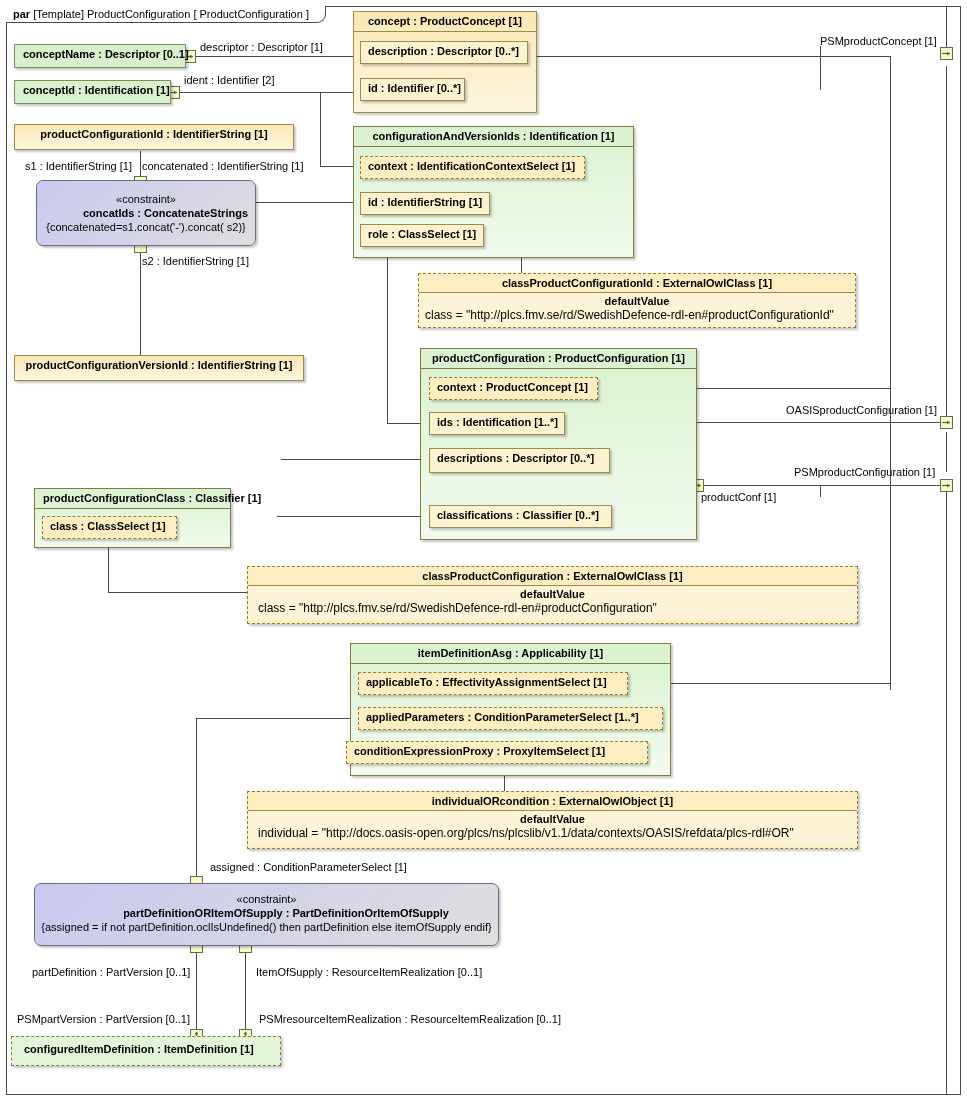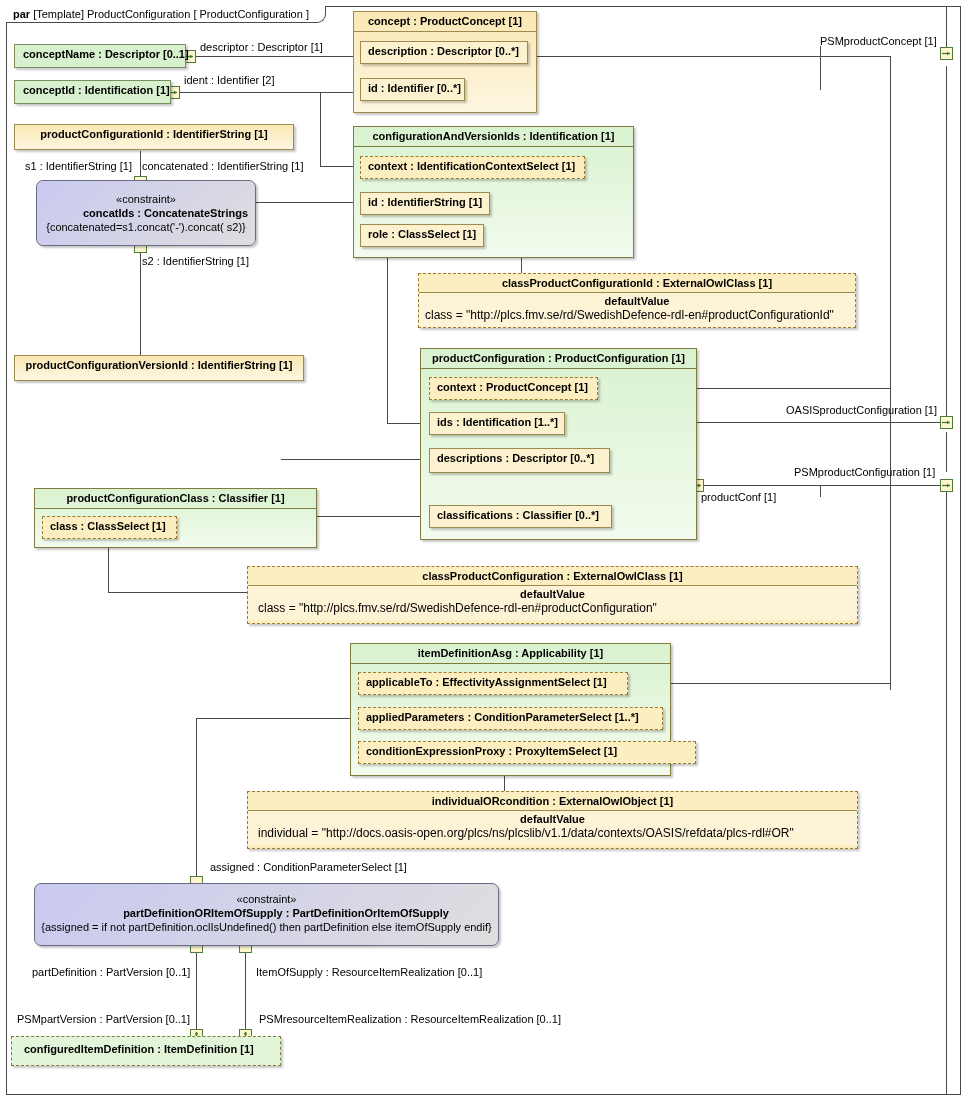--- a/index.html
+++ b/index.html
@@ -204,21 +204,21 @@
 
   <div class="box yellow-grad" style="left:14px;top:124px;width:280px;height:26px;">
     <div class="hdr">productConfigurationId : IdentifierString [1]</div>
   </div>
 
   <div class="box yellow-grad" style="left:14px;top:355px;width:290px;height:26px;">
     <div class="hdr">productConfigurationVersionId : IdentifierString [1]</div>
   </div>
 
 
-  <div class="box green-grad" style="left:34px;top:488px;width:283px;height:60px;">
+  <div class="box green-grad" style="left:34px;top:488px;width:197px;height:60px;">
     <div class="hdr" style="border-bottom:1px solid #7f7b41;">productConfigurationClass : Classifier [1]</div>
   </div>
   <div class="inner dashed-y" style="left:42px;top:516px;width:135px;height:23px;"><span>class : ClassSelect [1]</span></div>
 
   <div class="box yellow-grad" style="left:353px;top:11px;width:184px;height:102px;">
     <div class="hdr" style="border-bottom:1px solid #9d8b4e;">concept : ProductConcept [1]</div>
   </div>
   <div class="inner yellow-l" style="left:360px;top:41px;width:168px;height:23px;"><span>description : Descriptor [0..*]</span></div>
   <div class="inner yellow-l" style="left:360px;top:78px;width:105px;height:23px;"><span>id : Identifier [0..*]</span></div>
 
@@ -247,21 +247,21 @@
     <div class="owl-title">classProductConfiguration : ExternalOwlClass [1]</div>
     <div class="owl-dv">defaultValue</div>
     <div class="owl-val" style="text-align:left;padding-left:10px;">class = "http://plcs.fmv.se/rd/SwedishDefence-rdl-en#productConfiguration"</div>
   </div>
 
   <div class="box green-grad" style="left:350px;top:643px;width:321px;height:133px;">
     <div class="hdr" style="border-bottom:1px solid #7f7b41;">itemDefinitionAsg : Applicability [1]</div>
   </div>
   <div class="inner dashed-y" style="left:358px;top:672px;width:270px;height:23px;"><span>applicableTo : EffectivityAssignmentSelect [1]</span></div>
   <div class="inner dashed-y" style="left:358px;top:707px;width:305px;height:23px;"><span>appliedParameters : ConditionParameterSelect [1..*]</span></div>
-  <div class="inner dashed-y" style="left:358px;top:741px;width:338px;height:23px;"><span>conditionExpressionProxy : ProxyItemSelect [1]</span></div>
+  <div class="inner dashed-y" style="left:346px;top:741px;width:302px;height:23px;"><span>conditionExpressionProxy : ProxyItemSelect [1]</span></div>
 
   <div class="owl" style="left:247px;top:791px;width:611px;height:58px;">
     <div class="owl-title">individualORcondition : ExternalOwlObject [1]</div>
     <div class="owl-dv">defaultValue</div>
     <div class="owl-val" style="text-align:left;padding-left:10px;">individual = "http://docs.oasis-open.org/plcs/ns/plcslib/v1.1/data/contexts/OASIS/refdata/plcs-rdl#OR"</div>
   </div>
 
   <div class="box constraint" style="left:36px;top:180px;width:220px;height:66px;">
     <div class="cb" style="top:12px;">
       <div class="st">«constraint»</div>

